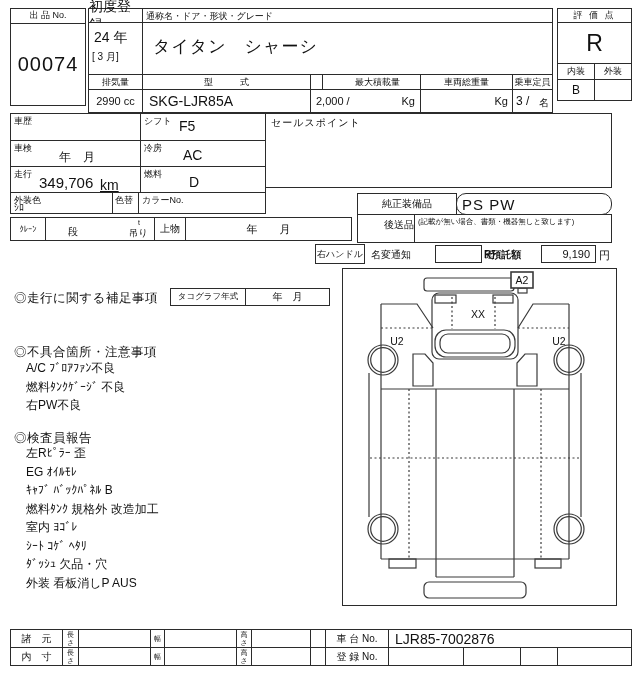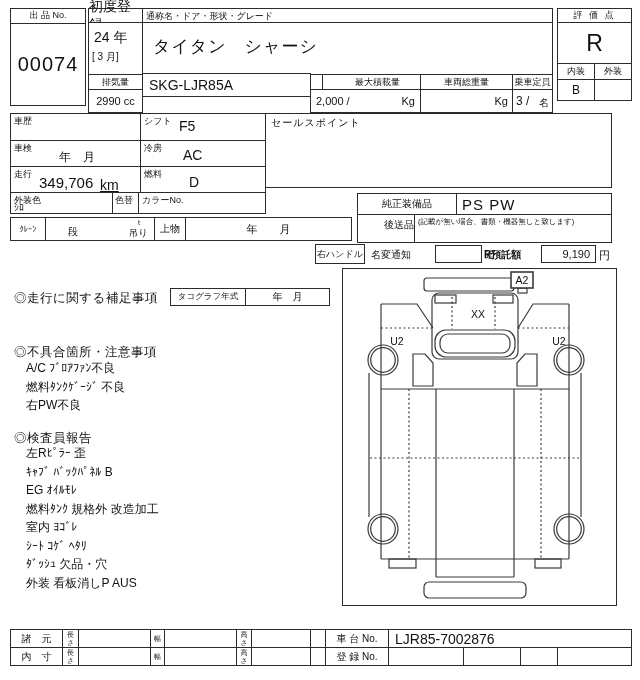--- a/index.html
+++ b/index.html
@@ -38,21 +38,21 @@
 <div class="box cen" style="left:557px;top:22px;width:75px;height:42px;font-size:23px;">R</div>
 <div class="box cen" style="left:557px;top:63px;width:38px;height:17px;font-size:9px;">内装</div>
 <div class="box cen" style="left:594px;top:63px;width:38px;height:17px;font-size:9px;">外装</div>
 <div class="box cen" style="left:557px;top:79px;width:38px;height:22px;font-size:12px;">B</div>
 <div class="box cen" style="left:594px;top:79px;width:38px;height:22px;"></div>
 
 <div class="box cen" style="left:88px;top:74px;width:55px;height:16px;font-size:9px;">排気量</div>
 <div class="box cen" style="left:88px;top:89px;width:55px;height:24px;font-size:11px;">2990 cc</div>
 
 <div class="box cen" style="left:142px;top:74px;width:169px;height:16px;font-size:9px;">型　　　式</div>
-<div class="box" style="left:142px;top:73px;width:169px;height:24px;">
+<div class="box" style="left:142px;top:89px;width:169px;height:24px;">
   <div style="font-size:14px;padding:3px 0 0 6px;">SKG-LJR85A</div>
 </div>
 
 <div class="box cen" style="left:310px;top:74px;width:111px;height:16px;font-size:9px;margin-left:12px;">最大積載量</div>
 <div class="box" style="left:310px;top:89px;width:111px;height:24px;">
   <span style="position:absolute;left:5px;top:5px;font-size:11px;">2,000 /</span>
   <span style="position:absolute;right:5px;top:5px;font-size:11px;">Kg</span>
 </div>
 
 <div class="box cen" style="left:420px;top:74px;width:93px;height:16px;font-size:9px;">車両総重量</div>
@@ -102,21 +102,21 @@
 </div>
 <div class="box" style="left:138px;top:192px;width:128px;height:22px;">
   <span class="lbl-tl">カラーNo.</span>
 </div>
 
 <div class="box" style="left:265px;top:113px;width:347px;height:75px;">
   <span style="position:absolute;top:2px;left:5px;font-size:10px;letter-spacing:1px;">セールスポイント</span>
 </div>
 
 <div class="box cen" style="left:357px;top:193px;width:100px;height:22px;font-size:10px;">純正装備品</div>
-<div class="box" style="left:456px;top:193px;width:156px;height:22px;">
+<div class="box" style="left:456px;top:193px;width:156px;height:22px;border-radius:10px;">
   <span style="position:absolute;left:5px;top:2px;font-size:15px;letter-spacing:1px;">PS PW</span>
 </div>
 
 <div class="box" style="left:357px;top:214px;width:58px;height:29px;">
   <span style="position:absolute;left:3px;top:3px;font-size:10px;margin-left:23px;">後送品</span>
 </div>
 <div class="box" style="left:414px;top:214px;width:198px;height:29px;">
   <span style="position:absolute;left:3px;top:2px;font-size:7.5px;">(記載が無い場合、書類・機器無しと致します)</span>
 </div>
 
@@ -146,22 +146,22 @@
 <span class="t-sec" style="left:14px;top:344px;">◎不具合箇所・注意事項</span>
 <div class="nob" style="left:26px;top:359px;">
   <div class="t-item">A/C ﾌﾞﾛｱﾌｧﾝ不良</div>
   <div class="t-item">燃料ﾀﾝｸｹﾞｰｼﾞ 不良</div>
   <div class="t-item">右PW不良</div>
 </div>
 
 <span class="t-sec" style="left:14px;top:430px;">◎検査員報告</span>
 <div class="nob" style="left:26px;top:444px;">
   <div class="t-item">左Rﾋﾟﾗｰ 歪</div>
+  <div class="t-item">EG ｵｲﾙﾓﾚ</div>
   <div class="t-item">ｷｬﾌﾞ ﾊﾞｯｸﾊﾟﾈﾙ B</div>
-  <div class="t-item">EG ｵｲﾙﾓﾚ</div>
   <div class="t-item">燃料ﾀﾝｸ 規格外 改造加工</div>
   <div class="t-item">室内 ﾖｺﾞﾚ</div>
   <div class="t-item">ｼｰﾄ ｺｹﾞ ﾍﾀﾘ</div>
   <div class="t-item">ﾀﾞｯｼｭ 欠品・穴</div>
   <div class="t-item">外装 看板消しP AUS</div>
 </div>
 
 <div class="box" style="left:342px;top:268px;width:275px;height:338px;">
   <svg width="273" height="336" viewBox="0 0 273 336">
     <g fill="none" stroke="#3a3a3a" stroke-width="1.2">

